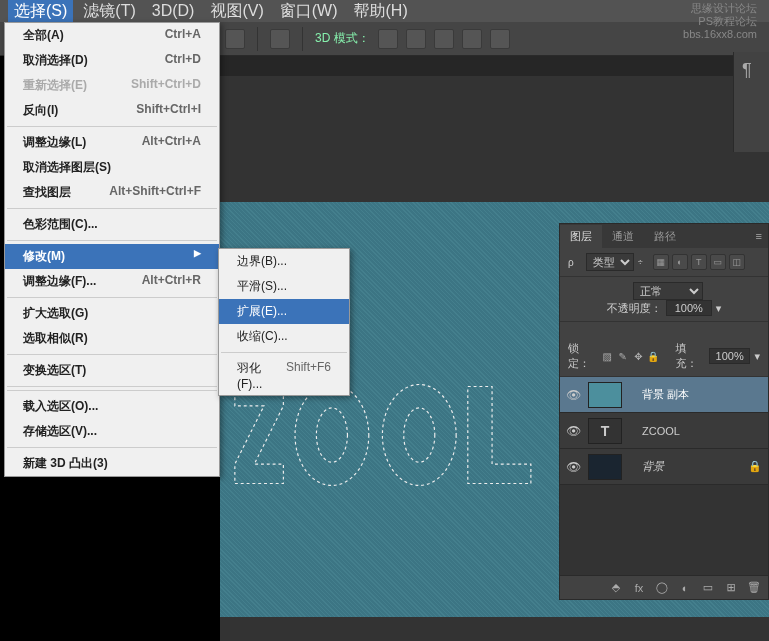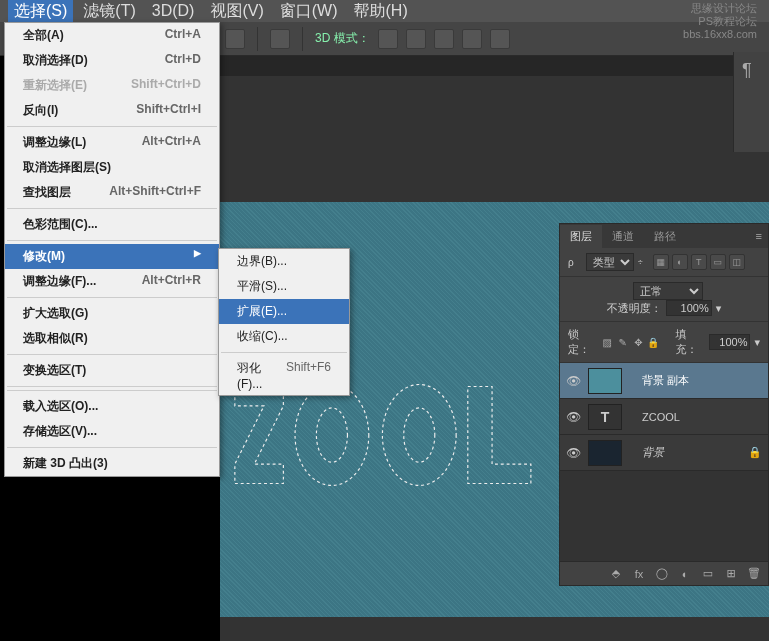--- a/index.html
+++ b/index.html
@@ -46,23 +46,23 @@
 .layers-tabs .tab.active { background: #424242; color: #ddd; }
 .layers-tabs .menu-btn { margin-left: auto; padding: 0 6px; color: #aaa; }
 
 .layer-row1 { display: flex; align-items: center; padding: 5px 8px; border-bottom: 1px solid #333; gap: 4px; }
 .layer-row1 select, .layer-row2 select { background: #3a3a3a; color: #ccc; border: 1px solid #2a2a2a; font-size: 11px; padding: 1px 2px; margin-left: 8px; }
 .filter-icons { display: flex; gap: 3px; margin-left: 6px; }
 .filter-icons .fi { width: 16px; height: 16px; background: #4a4a4a; border: 1px solid #333; border-radius: 2px; display: flex; align-items: center; justify-content: center; font-size: 9px; color: #999; }
 
 .layer-row2 { display: flex; align-items: center; padding: 5px 8px; border-bottom: 1px solid #333; justify-content: space-between; flex-direction: column; }
 .opacity-group { display: flex; align-items: center; gap: 4px; }
-.opacity-val { background: #333; border: 1px solid #2a2a2a; padding: 1px 2px; width: 46px; text-align: right; }
-
-.layer-row3 { display: flex; align-items: center; padding: 5px 8px; border-bottom: 1px solid #333; gap: 15px; justify-content: space-between; }
+.opacity-val { background: #333; border: 1px solid #2a2a2a; padding: 1px 2px; width: 46px; text-align: center; }
+
+.layer-row3 { display: flex; align-items: center; padding: 5px 8px; border-bottom: 1px solid #333; gap: 15px; justify-content: space-between; margin-top: 14px; }
 .lock-icons { display: flex; gap: 3px; align-items: center; }
 .lock-icons .li { width: 14px; height: 14px; display: flex; align-items: center; justify-content: center; font-size: 10px; color: #aaa; }
 
 .layer-list { background: #3a3a3a; }
 .layer-item { display: flex; align-items: center; height: 36px; border-bottom: 1px solid #2a2a2a; padding: 0 6px; gap: 8px; }
 .layer-item.selected { background: #5a788f; color: #fff; }
 .eye { width: 14px; text-align: center; color: #ccc; font-size: 12px; }
 .thumb { width: 34px; height: 26px; border: 1px solid #222; background: #4c8f9d; }
 .thumb.text { background: #333; color: #ccc; display: flex; align-items: center; justify-content: center; font-size: 14px; font-weight: bold; }
 .thumb.dark { background: #1a2530; }

